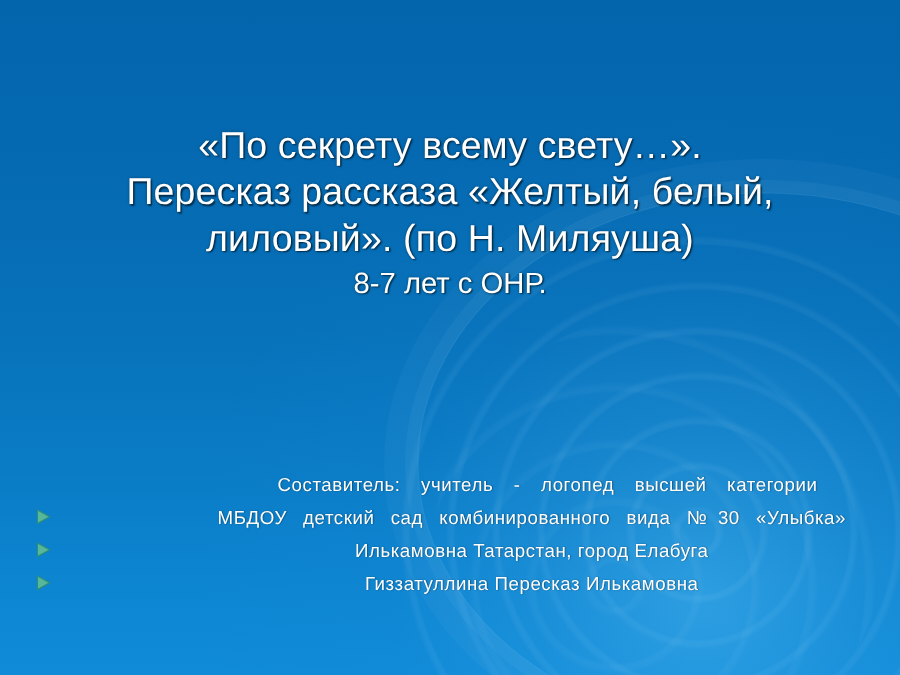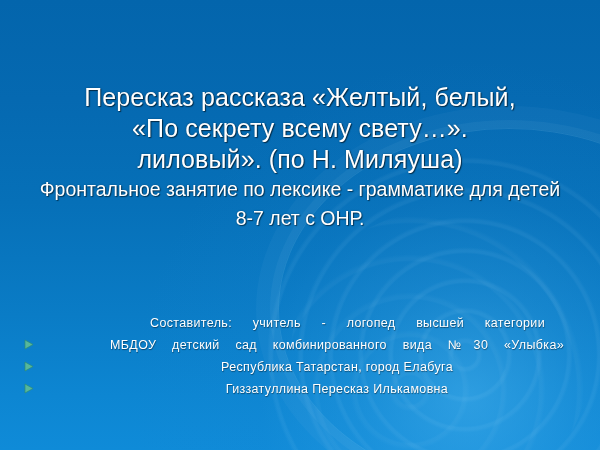--- a/index.html
+++ b/index.html
@@ -122,20 +122,21 @@
   .credits {
     position: absolute;
     left: 0;
     right: 0;
     top: 312px;
   }
   .credit-row {
     position: relative;
     height: 22px;
     display: block;
+    padding-left: 35px;
   }
   .bullet {
     position: absolute;
     left: 24px;
     top: 5px;
     width: 10px;
     height: 11px;
     line-height: 1;
     display: block;
   }
@@ -169,24 +170,23 @@
 
   <div class="bg-base"></div>
   <div class="bg-glow"></div>
   <div class="bg-arc"></div>
   <div class="bg-ripples"></div>
   <div class="bg-ripples2"></div>
 
   <div class="content">
 
     <div class="title-block">
+      <div class="title-line">«По секрету всему свету…».</div>
       <div class="title-line">Пересказ рассказа «Желтый, белый,</div>
-      <div class="title-line">«По секрету всему свету…».</div>
       <div class="title-line">лиловый». (по Н. Миляуша)</div>
-      <div class="subtitle-line">Фронтальное занятие по лексике - грамматике для детей</div>
       <div class="subtitle-line">8-7 лет с ОНР.</div>
     </div>
 
     <div class="credits">
 
       <div class="credit-row">
         <span class="credit-text indent-first">Составитель:  учитель  -   логопед  высшей   категории</span>
       </div>
 
       <div class="credit-row">
@@ -197,21 +197,21 @@
         </span>
         <span class="credit-text">МБДОУ детский сад комбинированного вида №30 «Улыбка»</span>
       </div>
 
       <div class="credit-row">
         <span class="bullet">
           <svg width="10" height="11" viewBox="0 0 10 11" xmlns="http://www.w3.org/2000/svg">
             <polygon points="1,1 9,5.5 1,10" fill="#57b79b" stroke="#2e8e74" stroke-width="0.7"></polygon>
           </svg>
         </span>
-        <span class="credit-text center-plain">Республика   Татарстан,   город  Елабуга</span>
+        <span class="credit-text center-plain">Илькамовна   Татарстан,   город  Елабуга</span>
       </div>
 
       <div class="credit-row">
         <span class="bullet">
           <svg width="10" height="11" viewBox="0 0 10 11" xmlns="http://www.w3.org/2000/svg">
             <polygon points="1,1 9,5.5 1,10" fill="#57b79b" stroke="#2e8e74" stroke-width="0.7"></polygon>
           </svg>
         </span>
         <span class="credit-text center-plain">Гиззатуллина  Пересказ  Илькамовна</span>
       </div>

